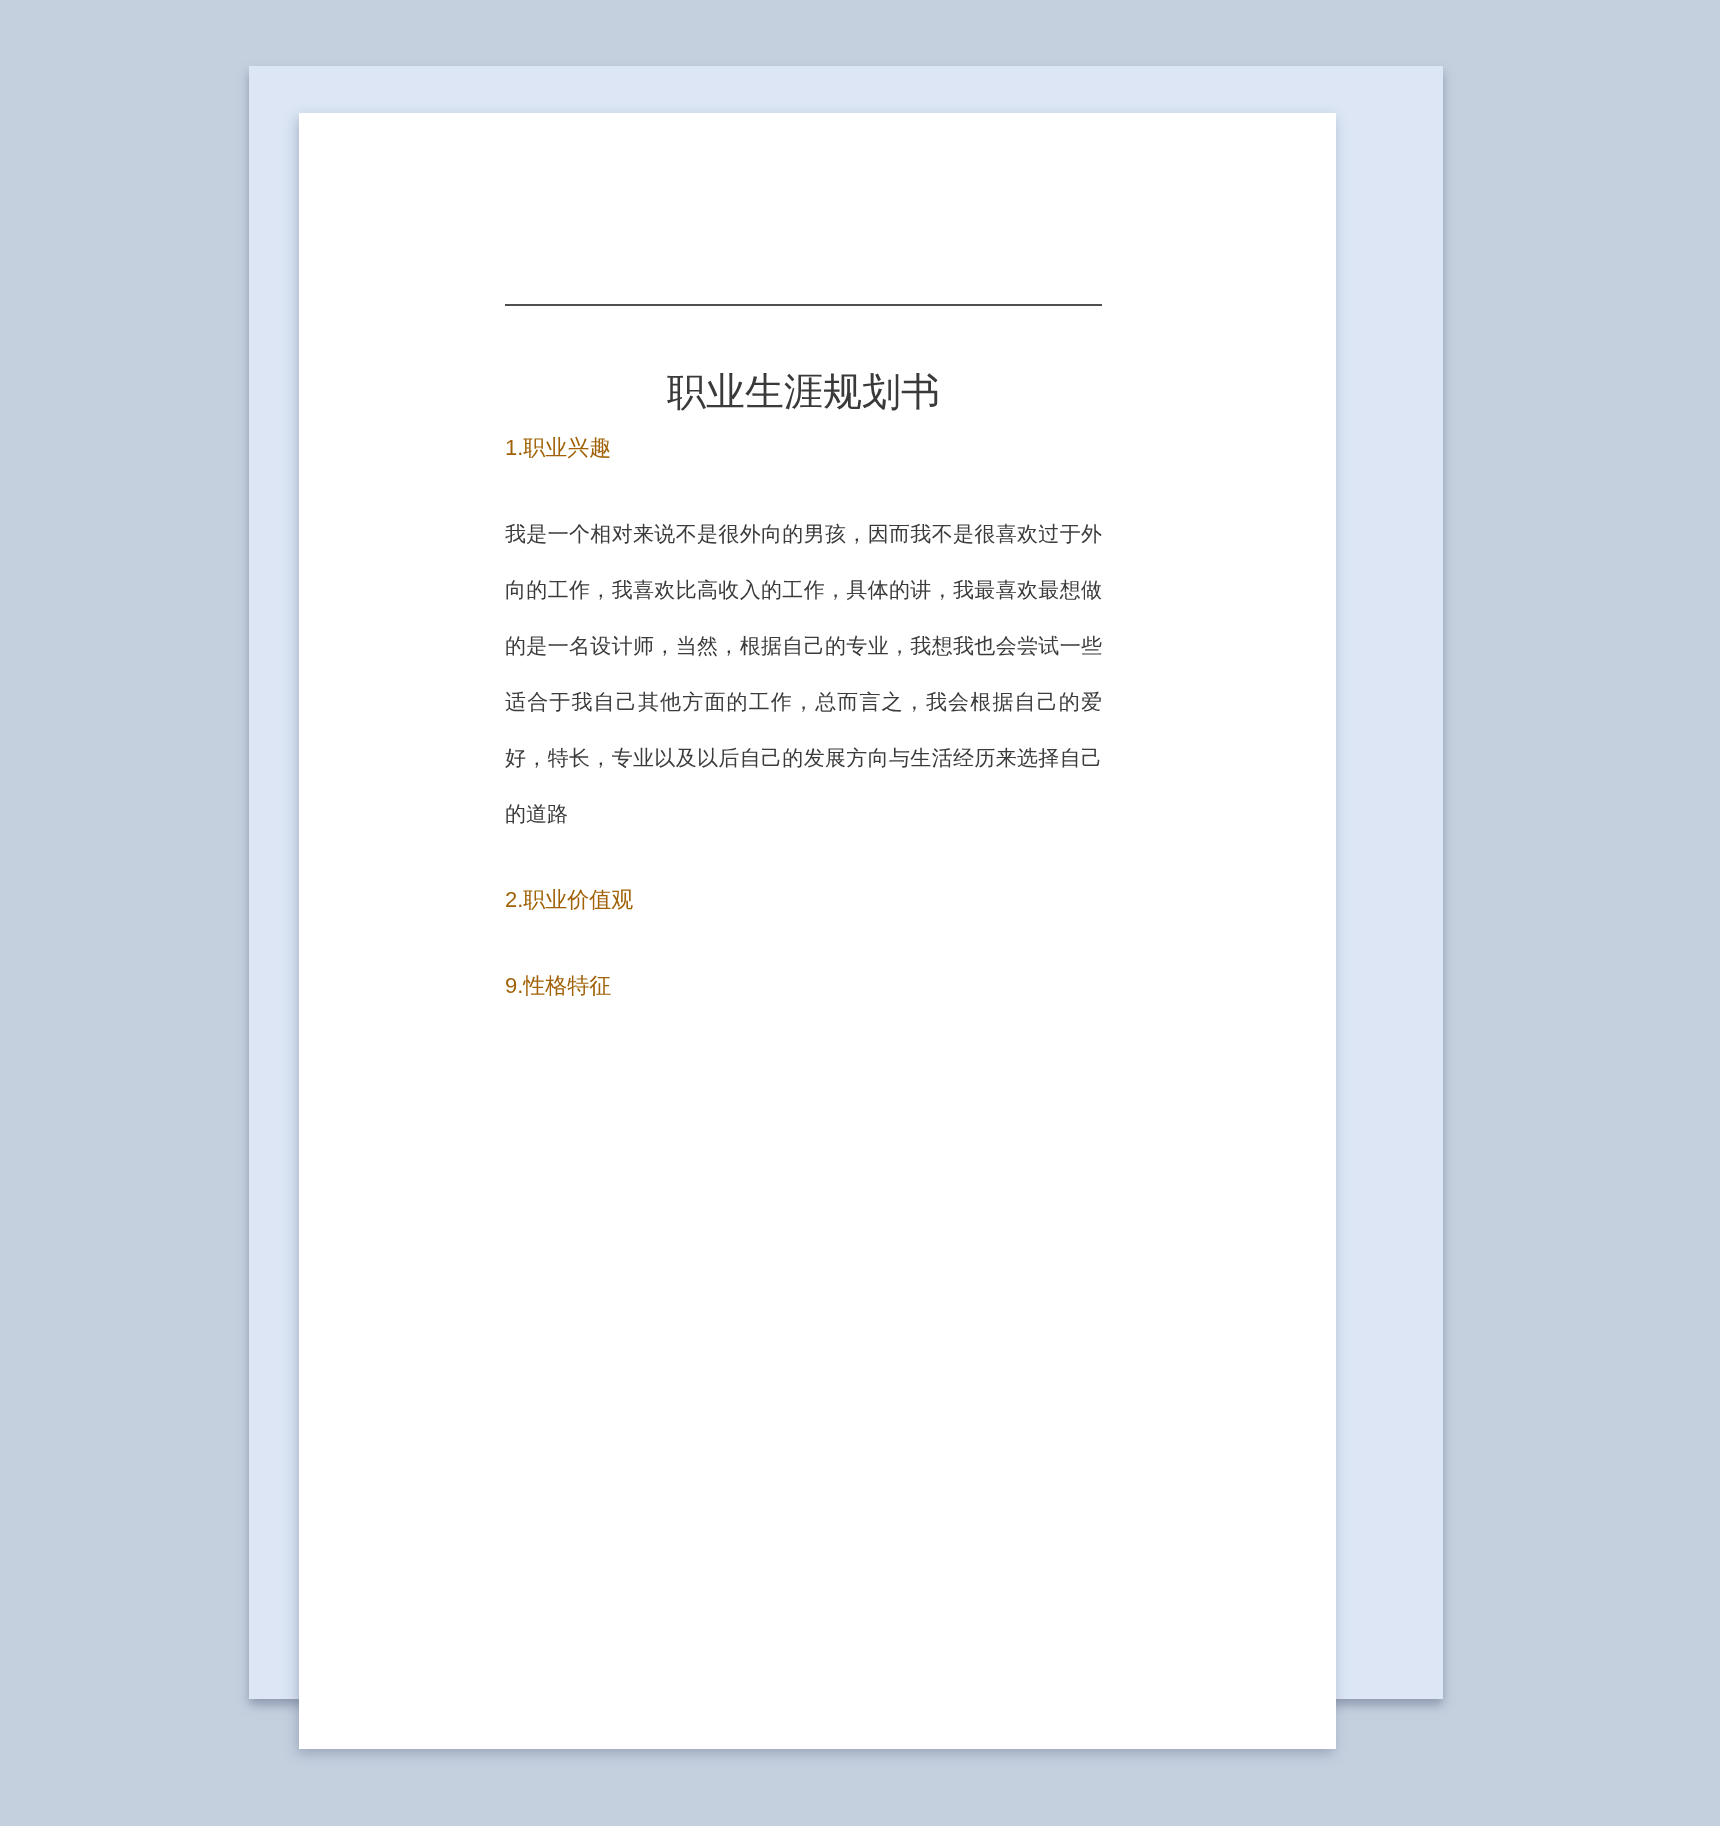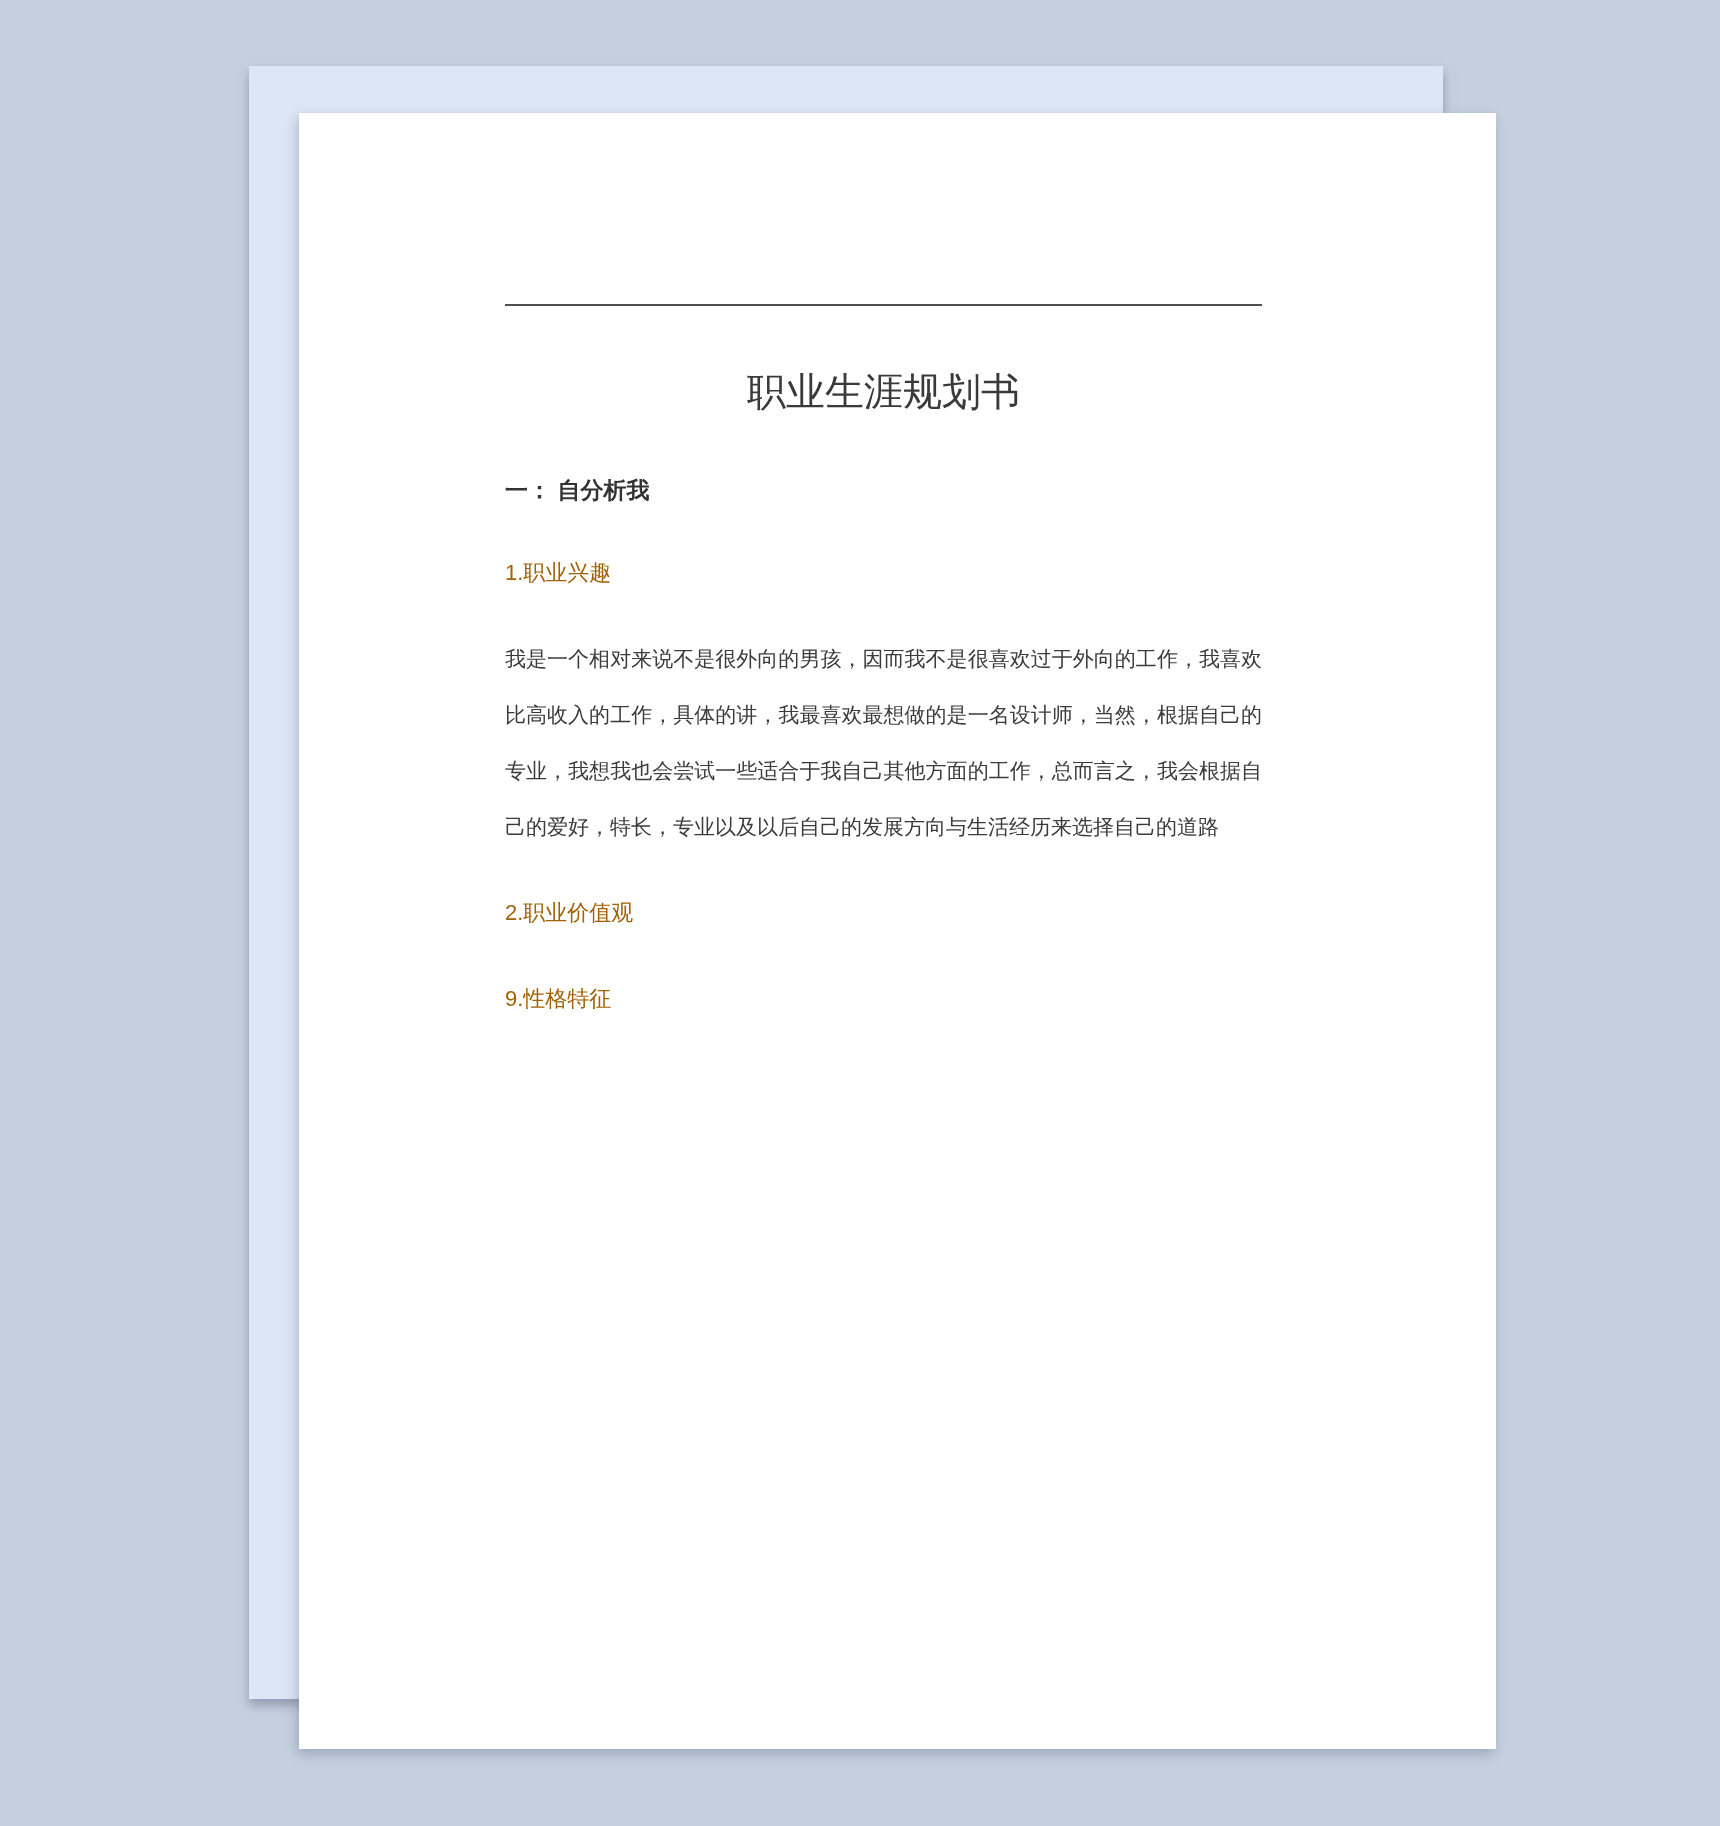--- a/index.html
+++ b/index.html
@@ -24,21 +24,21 @@
     top: 66px;
     width: 1194px;
     height: 1633px;
     background: #dce6f5;
     box-shadow: 0 6px 10px rgba(96, 110, 135, 0.55);
   }
   .front-page {
     position: absolute;
     left: 299px;
     top: 113px;
-    width: 1197px;
+    width: 1037px;
     height: 1636px;
     background: #ffffff;
     box-shadow: -2px 5px 12px rgba(96, 110, 135, 0.40);
     overflow: hidden;
   }
   .content {
     padding: 191px 234px 0 206px;
     color: #3b3b3b;
   }
   .rule {
@@ -83,21 +83,20 @@
 
   <div class="back-page"></div>
 
   <div class="front-page">
     <div class="content">
 
       <hr class="rule">
 
       <h1 class="doc-title">职业生涯规划书</h1>
 
-      <h2 class="section-heading">一： 自分析我</h2>
 
       <div class="subheading">1.职业兴趣</div>
       <p class="para">我是一个相对来说不是很外向的男孩，因而我不是很喜欢过于外向的工作，我喜欢比高收入的工作，具体的讲，我最喜欢最想做的是一名设计师，当然，根据自己的专业，我想我也会尝试一些适合于我自己其他方面的工作，总而言之，我会根据自己的爱好，特长，专业以及以后自己的发展方向与生活经历来选择自己的道路</p>
 
       <div class="subheading">2.职业价值观</div>
 
       <div class="subheading">9.性格特征</div>
 
     </div>
   </div>

